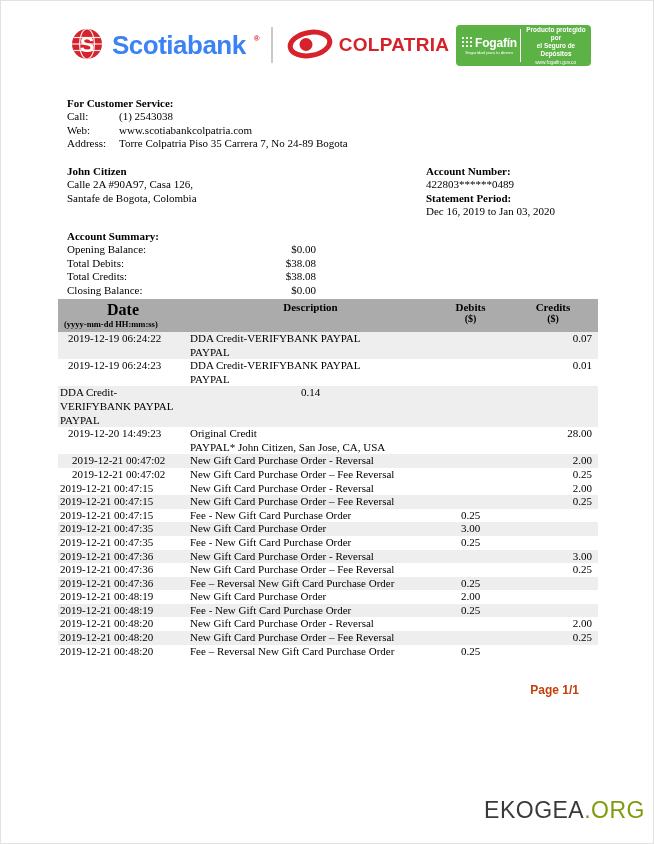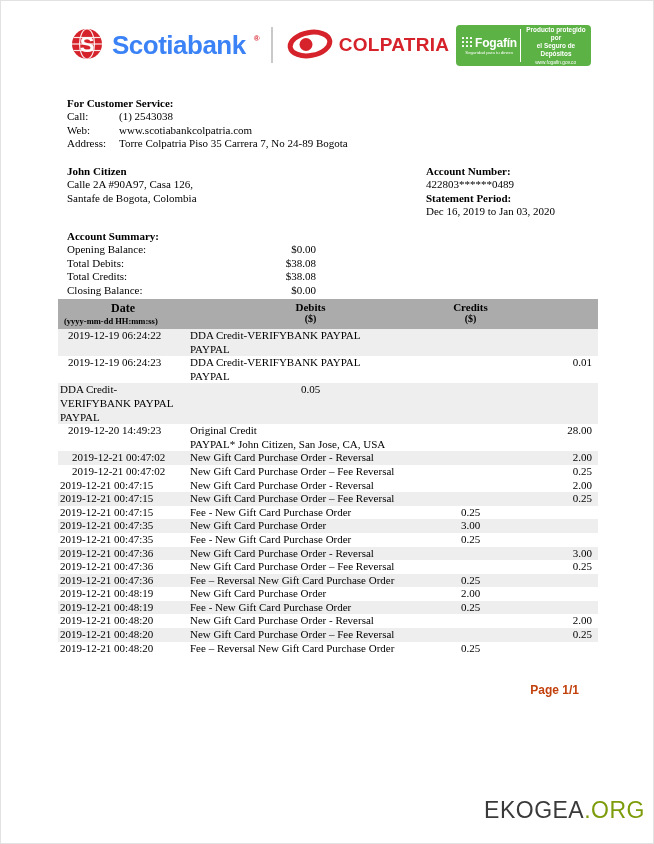--- a/index.html
+++ b/index.html
@@ -35,21 +35,21 @@
   .bold { font-weight:bold; }
   .cs-block { position:absolute; top:96px; left:66px; line-height:13.4px; }
   .cs-row { display:grid; grid-template-columns:52px auto; }
   .addr-block { position:absolute; top:164px; left:66px; line-height:13.4px; }
   .acct-block { position:absolute; top:164px; left:425px; line-height:13.4px; }
   .summary { position:absolute; top:229px; left:66px; width:249px; line-height:13.4px; }
   .sum-row { display:flex; justify-content:space-between; }
   
   .txn-table { position:absolute; top:298px; left:57px; width:540px; }
   .thead { display:grid; grid-template-columns:130px 245px 75px 90px; background:#ababab; padding:2px 0 3px 0; font-weight:bold; }
-  .th-date-l1 { text-align:center; font-size:12px; }
+  .th-date-l1 { text-align:center; font-size:16px; }
   .th-date-l2 { text-align:left; font-size:8.5px; padding-left:6px; white-space:nowrap; }
   .th-center { text-align:center; font-size:11px; }
   .th-sub { text-align:center; font-size:10px; }
   .trow { display:grid; grid-template-columns:130px 245px 75px 90px; line-height:13.6px; }
   .trow.shaded { background:#eeeeee; }
   .c-date { white-space:nowrap; }
   .c-desc { padding-left:2px; }
   .c-debit { text-align:center; }
   .c-credit { text-align:right; padding-right:6px; }
   
@@ -175,52 +175,56 @@
     </div>
   </div>
 
   <div class="txn-table">
     <div class="thead">
       <div>
         <div class="th-date-l1">Date</div>
         <div class="th-date-l2">(yyyy-mm-dd HH:mm:ss)</div>
       </div>
       <div>
+        <div class="th-center">Description</div>
+      </div>
+      <div>
         <div class="th-center">Debits</div>
         <div class="th-sub">($)</div>
       </div>
       <div>
         <div class="th-center">Credits</div>
         <div class="th-sub">($)</div>
       </div>
     </div>
     <div>
         <div class="trow shaded">
           <div class="td c-date" style="padding-left: 10px;">2019-12-19 06:24:22</div>
           <div class="td c-desc">
             <div>DDA Credit-VERIFYBANK PAYPAL</div>
             <div>PAYPAL</div>
           </div>
           <div class="td c-debit"></div>
+          <div class="td c-credit">0.07</div>
         </div>
         <div class="trow">
           <div class="td c-date" style="padding-left: 10px;">2019-12-19 06:24:23</div>
           <div class="td c-desc">
             <div>DDA Credit-VERIFYBANK PAYPAL</div>
             <div>PAYPAL</div>
           </div>
           <div class="td c-debit"></div>
           <div class="td c-credit">0.01</div>
         </div>
         <div class="trow shaded">
           <div class="td c-desc">
             <div>DDA Credit-VERIFYBANK PAYPAL</div>
             <div>PAYPAL</div>
           </div>
-          <div class="td c-debit">0.05</div>
+          <div class="td c-debit">0.14</div>
           <div class="td c-credit"></div>
         </div>
         <div class="trow">
           <div class="td c-date" style="padding-left: 10px;">2019-12-20 14:49:23</div>
           <div class="td c-desc">
             <div>Original Credit</div>
             <div>PAYPAL* John Citizen, San Jose, CA, USA</div>
           </div>
           <div class="td c-debit"></div>
           <div class="td c-credit">28.00</div>

